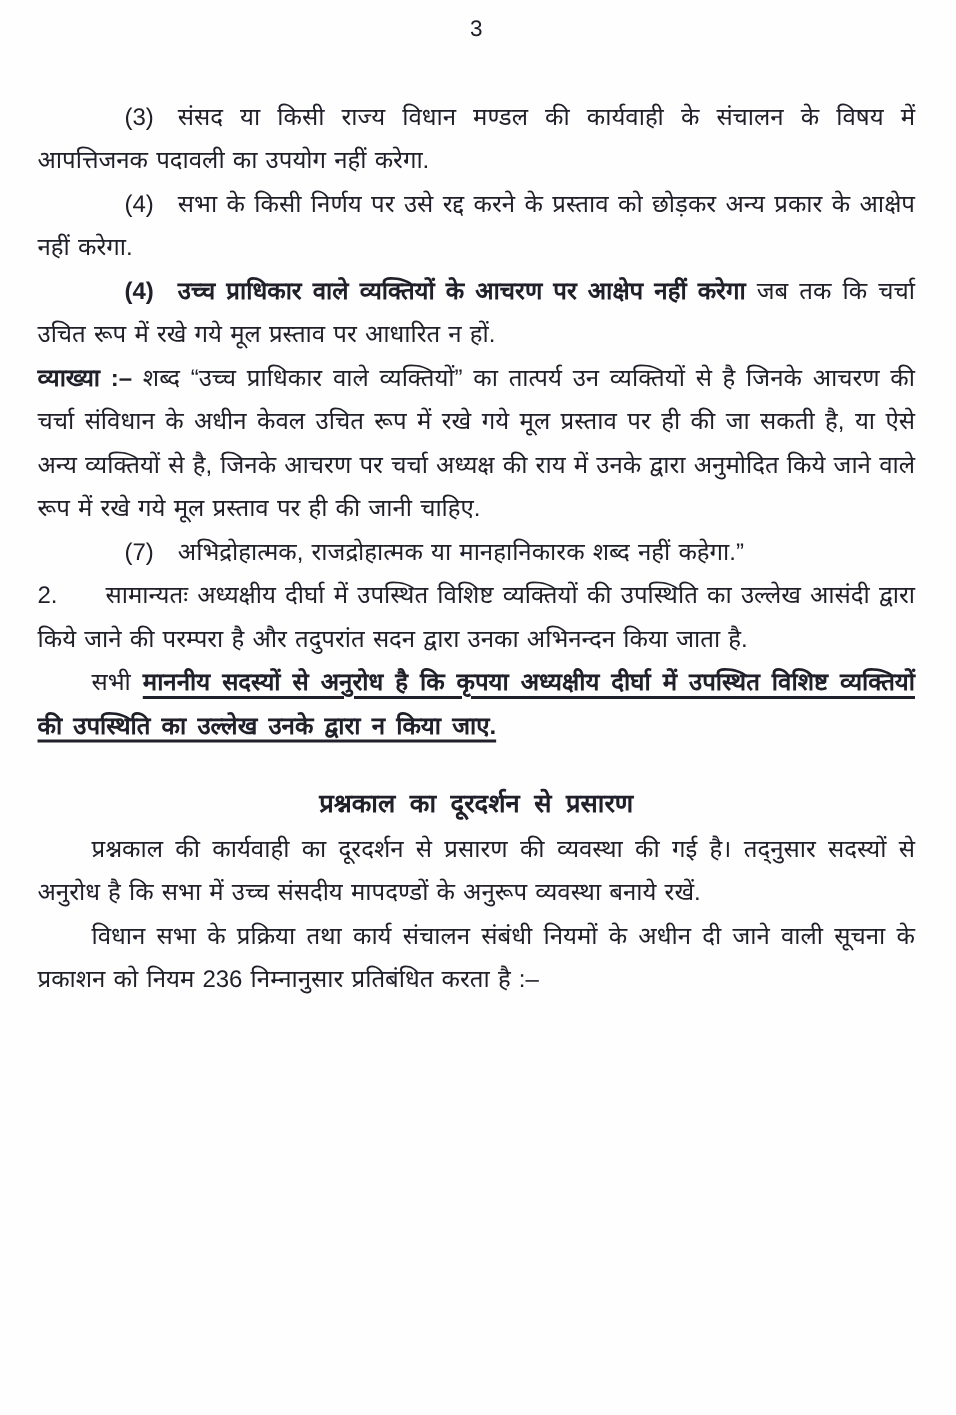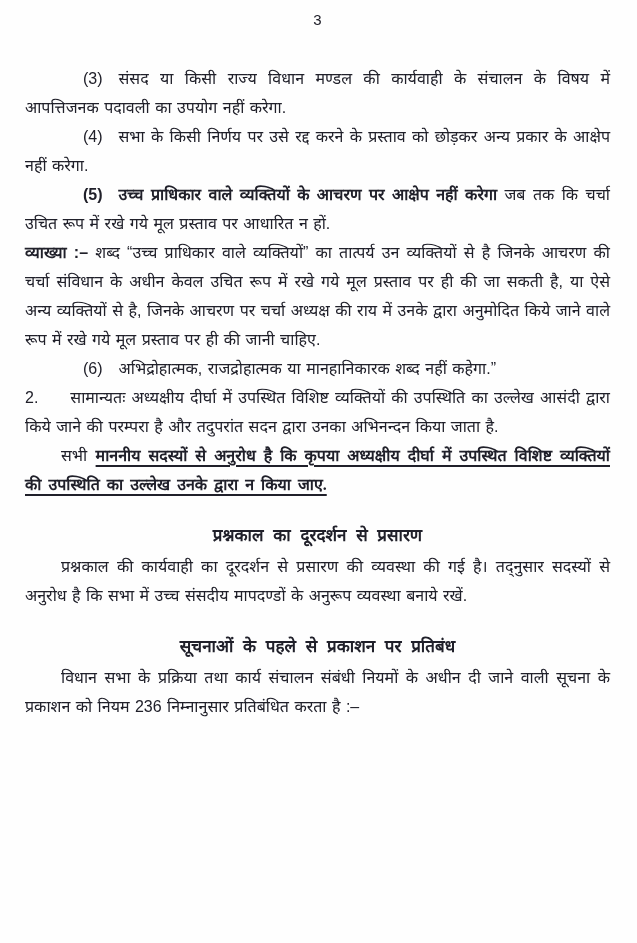--- a/index.html
+++ b/index.html
@@ -41,34 +41,32 @@
     font-size: 17px;
     margin-top: 22px;
     margin-bottom: 2px;
   }
   p.block.wide { word-spacing: 3px; }
   .bold { font-weight: bold; }
   .underline {
     text-decoration: underline;
     text-underline-offset: 4px;
     text-decoration-thickness: 1.5px;
-    font-family: Liberation Serif, serif;
   }
 </style>
 </head>
 <body>
 
 <main class="page">
   <div class="page-number">3</div>
   <section>
       <p class="block indent-lg"><span>(3) संसद या किसी राज्य विधान मण्डल की कार्यवाही के संचालन के विषय में आपत्तिजनक पदावली का उपयोग नहीं करेगा.</span></p>
       <p class="block indent-lg"><span>(4) सभा के किसी निर्णय पर उसे रद्द करने के प्रस्ताव को छोड़कर अन्य प्रकार के आक्षेप नहीं करेगा.</span></p>
-      <p class="block indent-lg"><span class="bold">(5) उच्च प्राधिकार वाले व्यक्तियों के आचरण पर आक्षेप नहीं करेगा</span><span> जब तक कि चर्चा उचित रूप में रखे गये मूल प्रस्ताव पर आधारित न हों.</span></p>
+      <p class="block indent-lg"><span class="bold">(4) उच्च प्राधिकार वाले व्यक्तियों के आचरण पर आक्षेप नहीं करेगा</span><span> जब तक कि चर्चा उचित रूप में रखे गये मूल प्रस्ताव पर आधारित न हों.</span></p>
       <p class="block"><span class="bold">व्याख्या :–</span><span> शब्द “उच्च प्राधिकार वाले व्यक्तियों” का तात्पर्य उन व्यक्तियों से है जिनके आचरण की चर्चा संविधान के अधीन केवल उचित रूप में रखे गये मूल प्रस्ताव पर ही की जा सकती है, या ऐसे अन्य व्यक्तियों से है, जिनके आचरण पर चर्चा अध्यक्ष की राय में उनके द्वारा अनुमोदित किये जाने वाले रूप में रखे गये मूल प्रस्ताव पर ही की जानी चाहिए.</span></p>
-      <p class="block indent-lg"><span>(6) अभिद्रोहात्मक, राजद्रोहात्मक या मानहानिकारक शब्द नहीं कहेगा.”</span></p>
+      <p class="block indent-lg"><span>(7) अभिद्रोहात्मक, राजद्रोहात्मक या मानहानिकारक शब्द नहीं कहेगा.”</span></p>
       <p class="block"><span>2.  सामान्यतः अध्यक्षीय दीर्घा में उपस्थित विशिष्ट व्यक्तियों की उपस्थिति का उल्लेख आसंदी द्वारा किये जाने की परम्परा है और तदुपरांत सदन द्वारा उनका अभिनन्दन किया जाता है.</span></p>
       <p class="block indent-sm wide"><span>सभी </span><span class="bold underline">माननीय सदस्यों से अनुरोध है कि कृपया अध्यक्षीय दीर्घा में उपस्थित विशिष्ट व्यक्तियों की उपस्थिति का उल्लेख उनके द्वारा न किया जाए.</span></p>
       <p class="block heading"><span class="bold">प्रश्नकाल का दूरदर्शन से प्रसारण</span></p>
       <p class="block indent-sm"><span>प्रश्नकाल की कार्यवाही का दूरदर्शन से प्रसारण की व्यवस्था की गई है। तद्नुसार सदस्यों से अनुरोध है कि सभा में उच्च संसदीय मापदण्डों के अनुरूप व्यवस्था बनाये रखें.</span></p>
-      <p class="block heading"><span class="bold">सूचनाओं के पहले से प्रकाशन पर प्रतिबंध</span></p>
       <p class="block indent-sm"><span>विधान सभा के प्रक्रिया तथा कार्य संचालन संबंधी नियमों के अधीन दी जाने वाली सूचना के प्रकाशन को नियम 236 निम्नानुसार प्रतिबंधित करता है :–</span></p>
     </section>
 </main>
 
 </body></html>

